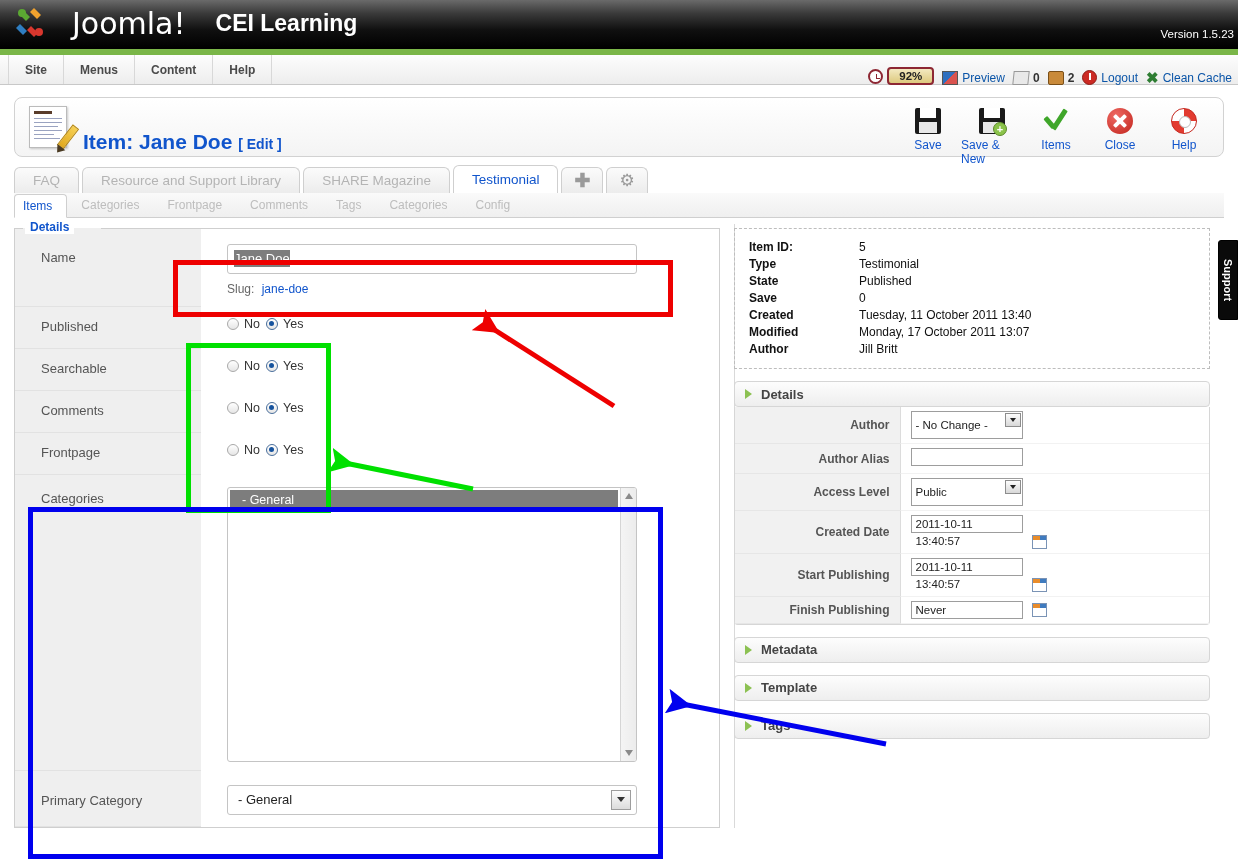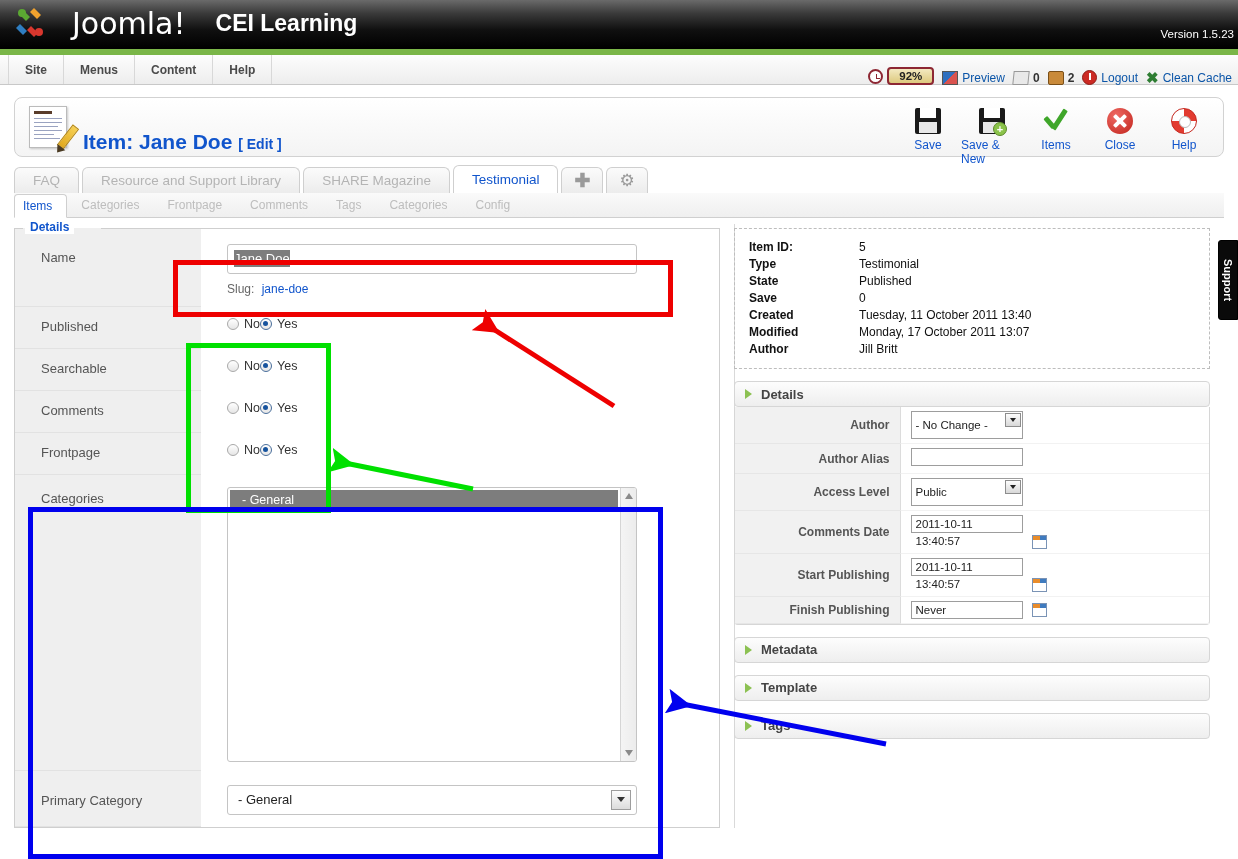--- a/index.html
+++ b/index.html
@@ -194,21 +194,21 @@
     background:#ffffff; border-bottom:1px solid #ffffff; padding:10px 0 8px 26px; vertical-align:top;
   }
   .name-input{
     width:410px; height:30px; border:1px solid #c4c4c4; border-radius:3px;
     padding:0 6px; font-size:13px; color:#222; font-family:"Liberation Sans", sans-serif;
     background:#fff; line-height:28px;
   }
   .sel-text{ background:#7d7d7d; color:#ffffff; padding:1px 0; }
   .slug-line{ margin-top:8px; font-size:12px; color:#666; }
   .slug-line a{ color:#1155cc; text-decoration:none; margin-left:4px; }
-  .radio-group{ display:flex; align-items:center; gap:0; }
+  .radio-group{ display:flex; align-items:center; gap:6px; }
   .radio-opt{ display:flex; align-items:center; gap:5px; font-size:12.5px; color:#333; cursor:pointer; }
   .radio{
     width:12px;height:12px;border-radius:50%;border:1px solid #a9a9a9;
     background:linear-gradient(to bottom,#ffffff,#e6e6e6); position:relative; display:inline-block;
   }
   .radio.checked{ border-color:#4a6f9c; }
   .radio.checked:after{
     content:""; position:absolute; left:2.5px; top:2.5px; width:5px;height:5px;border-radius:50%;
     background:#16539e;
   }
@@ -626,21 +626,21 @@
           <td class="v">
             <span class="mini-select">
               <span>Public</span>
               <span class="car-box">
                     <span class="car"></span>
                   </span>
             </span>
           </td>
         </tr>
         <tr>
-          <td class="k">Comments Date</td>
+          <td class="k">Created Date</td>
           <td class="v">
             <span class="mini-input">2011-10-11 13:40:57</span>
             <span class="cal-ico"></span>
           </td>
         </tr>
         <tr>
           <td class="k">Start Publishing</td>
           <td class="v">
             <span class="mini-input">2011-10-11 13:40:57</span>
             <span class="cal-ico"></span>

